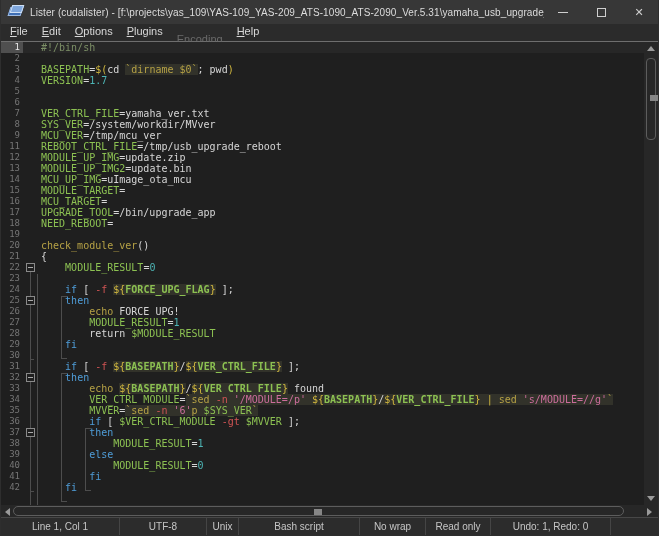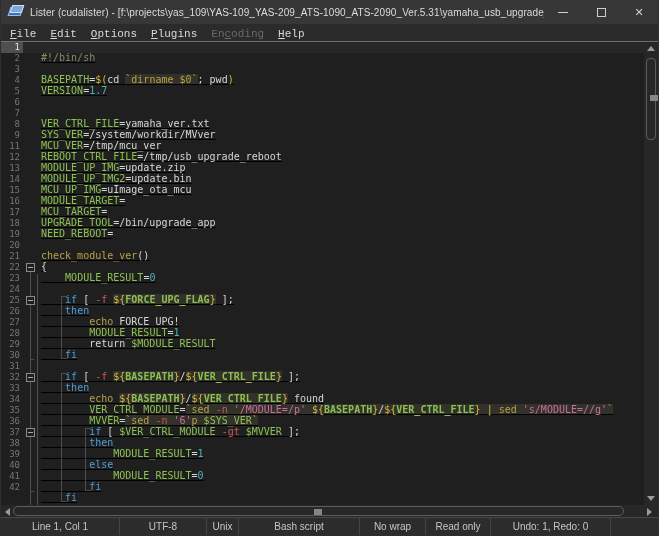--- a/index.html
+++ b/index.html
@@ -21,35 +21,35 @@
     background:#7fa7dd; transform:skewX(-18deg); border:1px solid #cfe0f5; }
   .title { white-space:nowrap; overflow:hidden; flex:1 1 auto; letter-spacing:0.1px; }
   .win-controls { display:flex; flex:0 0 auto; height:24px; }
   .win-btn { width:38px; height:24px; display:flex; align-items:center; justify-content:center; }
   .glyph-min { width:10px; height:1px; background:#cfcfcf; }
   .glyph-max { width:9px; height:9px; border:1px solid #cfcfcf; }
   .glyph-close { color:#cfcfcf; font-size:11px; line-height:11px; }
   
   .menubar {
     height:18px; background:#2b2b2b; border-bottom:1px solid #6e6e6e;
-    display:flex; align-items:flex-end; font-size:11px; color:#d8d8d8; padding-left:2px;font-family:Liberation Mono, monospace;
+    display:flex; align-items:flex-start; font-size:11px; color:#d8d8d8; padding-left:2px;
   }
   .menu-item { padding:1px 7px; white-space:nowrap; }
   .menu-item u { text-decoration:underline; }
   .menu-item.disabled { color:#6a6a6a;margin-top:8px; }
   
   .editor { position:absolute; left:0; top:42px; right:0; height:463px; background:#1f1f1f; }
   #code-layer { position:absolute; left:0; top:0; right:14px; height:463px; overflow:hidden;
     font-family:"DejaVu Sans Mono", monospace; font-size:10px; line-height:11px; }
   .line { position:relative; height:11px; }
   .line.active { background:#272727; }
   .gutter-num { position:absolute; left:0; top:0; width:22px; height:11px;
     text-align:right; padding-right:3px; color:#757575; font-size:9px; line-height:11px; }
   .line.active .gutter-num { background:#4f4f4f; color:#e8e8e8; }
-  .line-text { position:absolute; left:40px; top:10px; white-space:pre;text-decoration:underline; }
+  .line-text { position:absolute; left:40px; top:0; white-space:pre; }
   .tok-p { color:#d6d6d6; }
   .tok-c { color:#7c8f66; }
   .tok-k { color:#4f9dd8; }
   .tok-v { color:#8cc152; }
   .tok-vb { color:#8cc152; font-weight:bold; }
   .tok-n { color:#4db5b5; }
   .tok-s { color:#cb6d9c; }
   .tok-f { color:#d05454; }
   .tok-b { color:#b5a145; }
   .tok-y { color:#d3b93f; }

